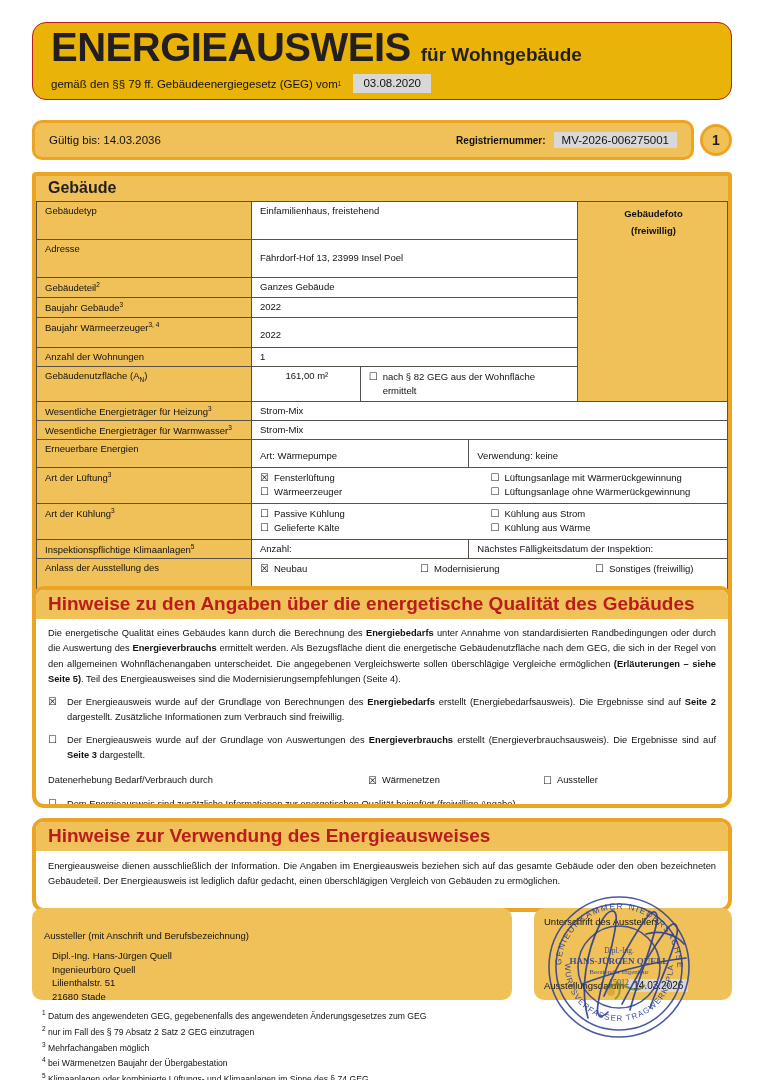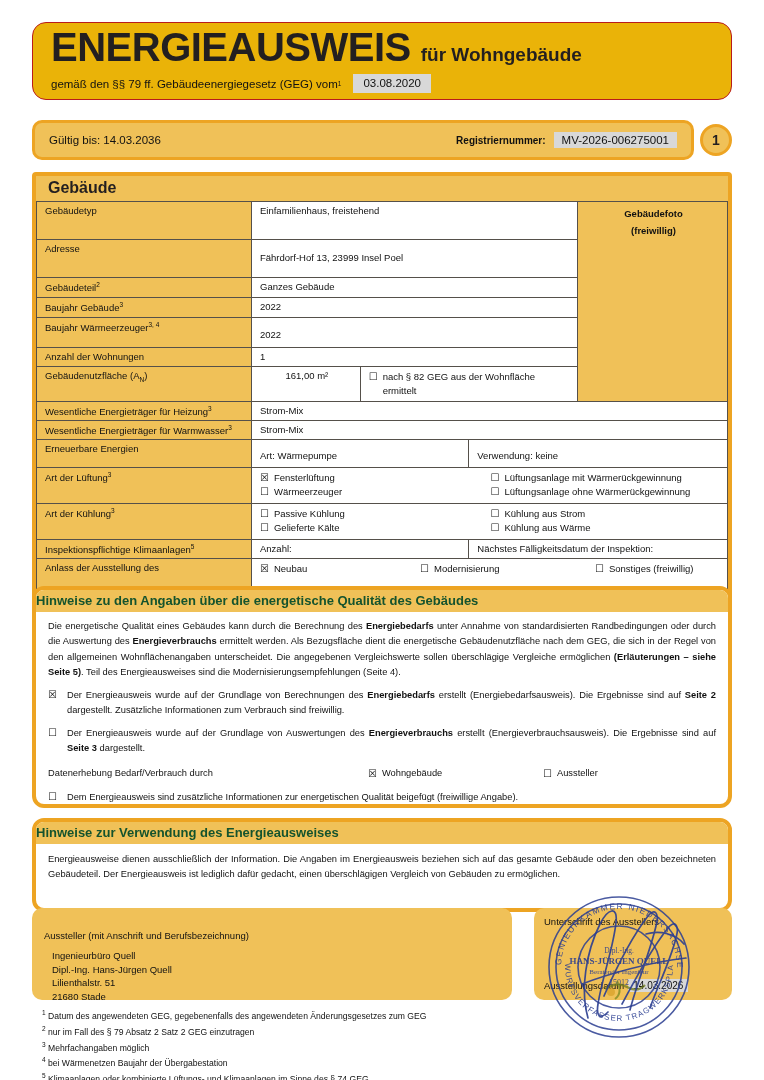--- a/index.html
+++ b/index.html
@@ -91,22 +91,22 @@
   .three-col { display: flex; }
   .chk-line { display:flex; gap:5px; align-items:flex-start; line-height:1.45; }
 
   
   .sect {
     position: absolute; left: 32px; width: 700px;
     border: 4px solid #eda423; border-radius: 12px; background: #fff;
     overflow: hidden;
   }
   .sect-head {
-    background: #f0c158; font-size: 13px; font-weight: bold;
-    padding: 3px 12px 4px 0; color: #14532d;
+    background: #f0c158; font-size: 19px; font-weight: bold;
+    padding: 3px 12px 4px 12px; color: #b91c1c;
   }
   .sect-body { padding: 7px 12px 8px 12px; font-size: 9.3px; line-height: 1.65; text-align: justify; }
   .sect-body p { margin-bottom: 0; }
   .item { display: flex; gap: 10px; margin-top: 8px; }
   .item .box { flex: 0 0 auto; font-size: 10px; font-family: "DejaVu Sans", sans-serif; line-height:1.4;}
   .item .txt { flex: 1; line-height: 1.6; }
   .datarow { display:flex; align-items:center; margin-top: 10px; font-size: 9.3px; }
   .datarow .c1 { width: 320px; }
   .datarow .c2 { width: 175px; display:flex; gap:5px; }
   .datarow .c3 { display:flex; gap:5px; }
@@ -330,21 +330,21 @@
 
       <div class="item">
         <span class="box">☐</span>
         <span class="txt"><span>Der Energieausweis wurde auf der Grundlage von Auswertungen des </span><b>Energieverbrauchs</b><span> erstellt (Energieverbrauchsausweis). Die Ergebnisse sind auf </span><b>Seite 3</b><span> dargestellt.</span></span>
       </div>
 
       <div class="datarow">
         <div class="c1">Datenerhebung Bedarf/Verbrauch durch</div>
         <div class="c2">
             <span class="cb">☒</span>
-            <span>Wohngebäude</span>
+            <span>Wärmenetzen</span>
           </div>
         <div class="c3">
             <span class="cb">☐</span>
             <span>Aussteller</span>
           </div>
       </div>
 
       <div class="item" style="margin-top:8px;">
         <span class="box">☐</span>
         <span class="txt">Dem Energieausweis sind zusätzliche Informationen zur energetischen Qualität beigefügt (freiwillige Angabe).</span>
@@ -353,22 +353,22 @@
   </div>
 
   <div class="sect" style="top:818px;height:94px;">
     <div class="sect-head">Hinweise zur Verwendung des Energieausweises</div>
     <div class="sect-body" style="padding-top:8px;">Energieausweise dienen ausschließlich der Information. Die Angaben im Energieausweis beziehen sich auf das gesamte Gebäude oder den oben bezeichneten Gebäudeteil. Der Energieausweis ist lediglich dafür gedacht, einen überschlägigen Vergleich von Gebäuden zu ermöglichen.</div>
   </div>
 
   <div class="aus">
     <div class="ttl">Aussteller (mit Anschrift und Berufsbezeichnung)</div>
     <div style="padding-left:8px;">
+      <div>Dipl.-Ing. Hans-Jürgen Quell</div>
       <div>Ingenieurbüro Quell</div>
-      <div>Dipl.-Ing. Hans-Jürgen Quell</div>
       <div>Lilienthalstr. 51</div>
       <div>21680 Stade</div>
     </div>
   </div>
 
   <div class="sig">
     <div>Unterschrift des Ausstellers</div>
     <div class="dt">
       <span>Ausstellungsdatum</span>
       <span class="dtval">14.03.2026</span>

